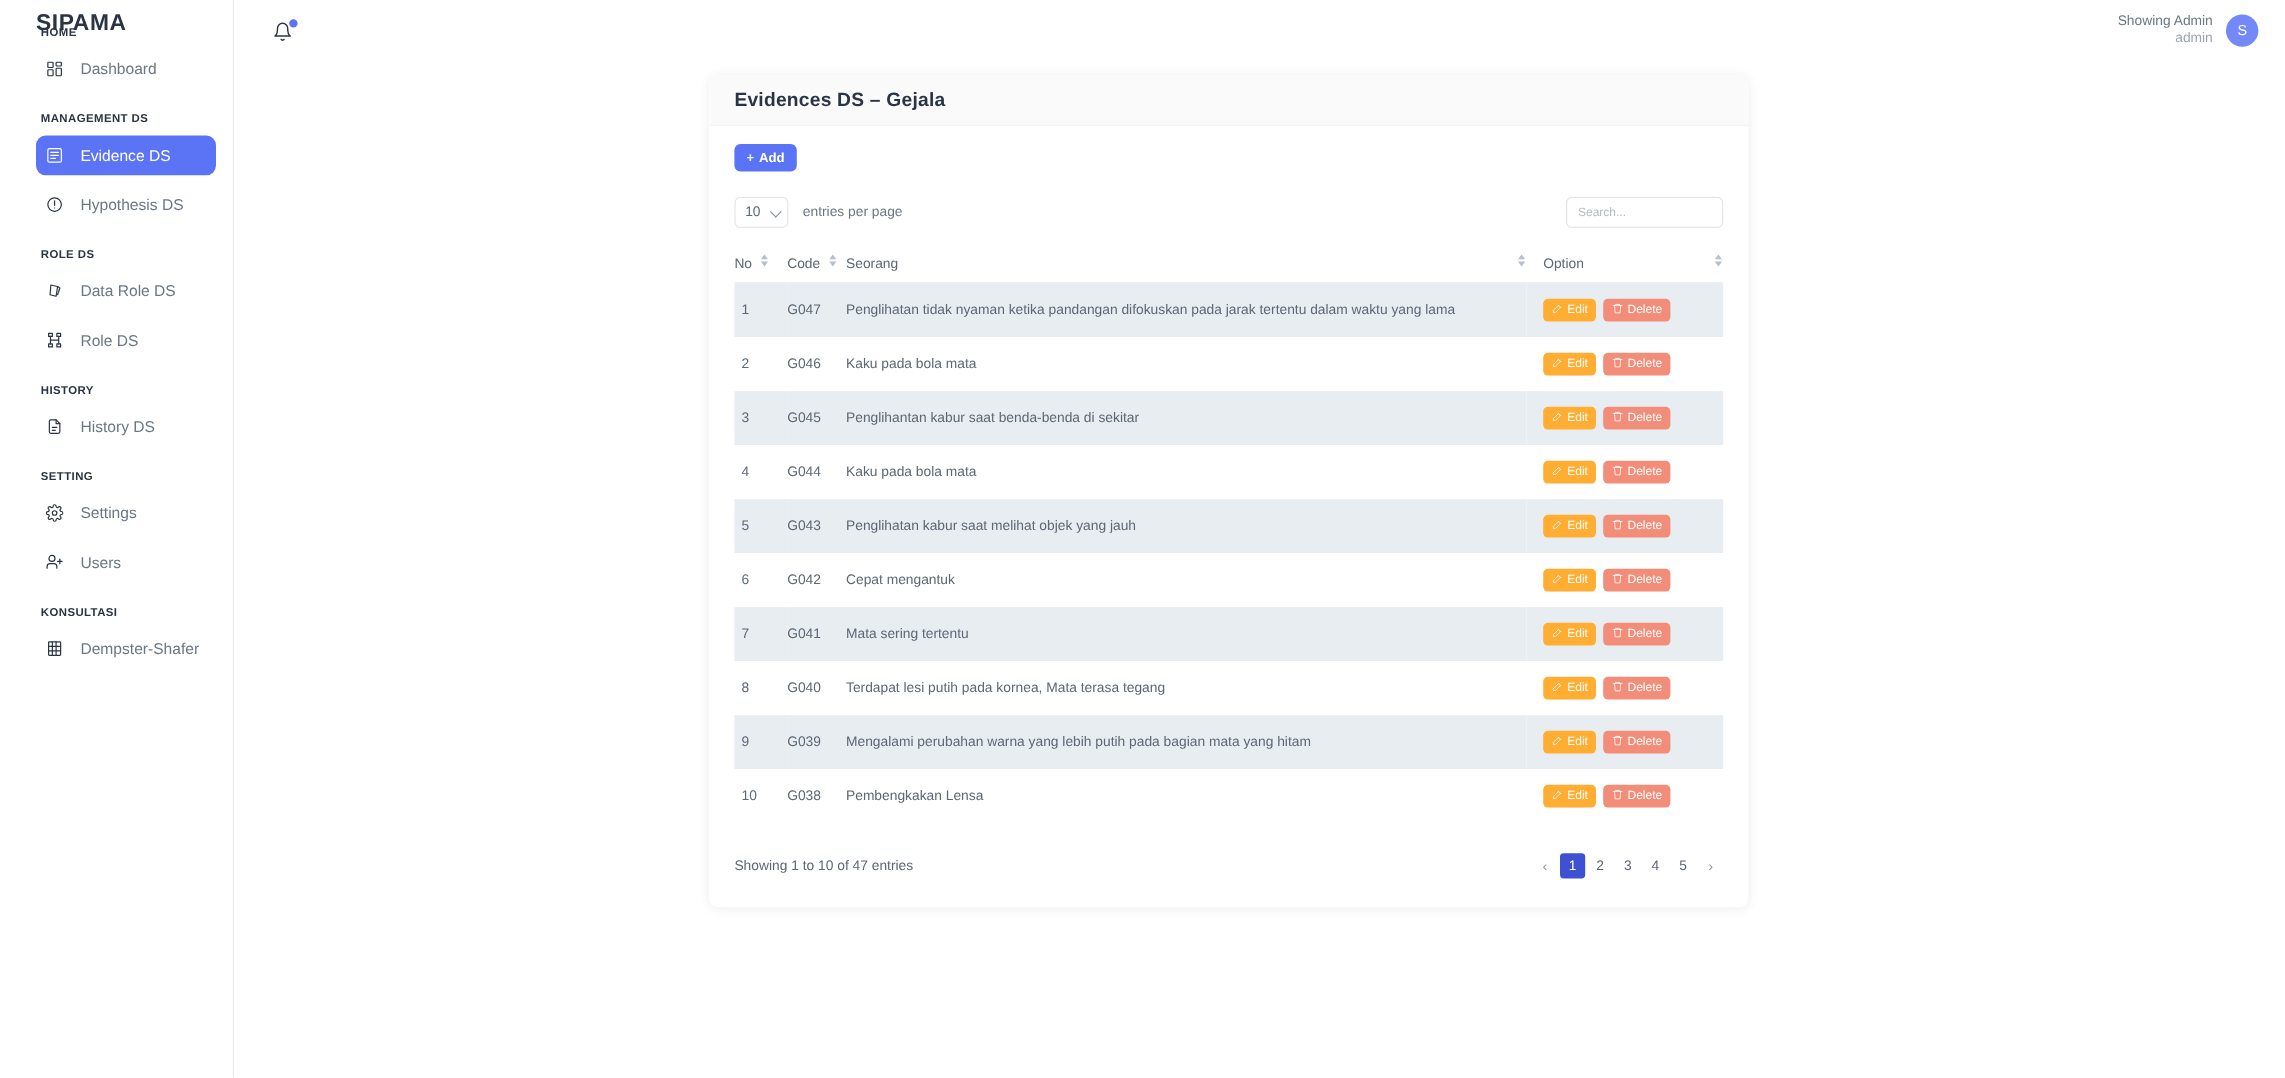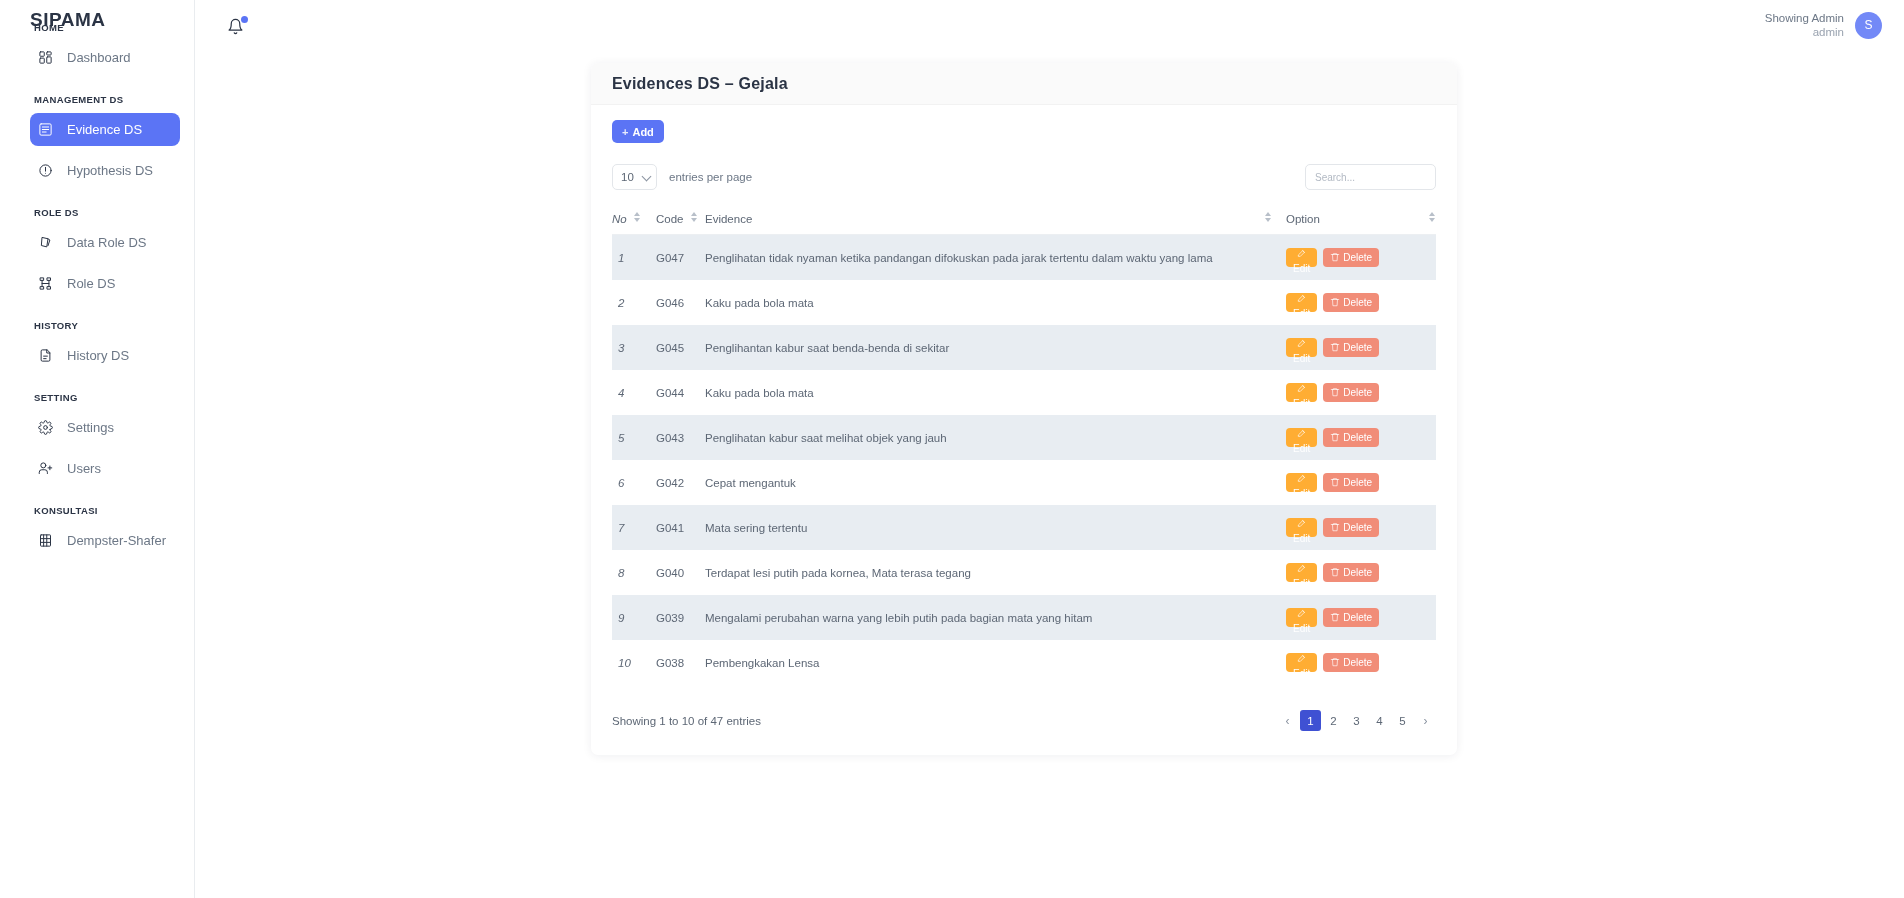--- a/index.html
+++ b/index.html
@@ -150,35 +150,35 @@
   .sort-ico i.dn { border-top: 4px solid #b8bfc9; }
   th.th-opt-sort { text-align: right; width: 14px; }
 
   tbody td {
     font-size: 11.5px; color: #5d6775;
     padding: 13px 0; vertical-align: middle;
   }
   tbody tr.odd td { background: #e8edf2; }
   tbody tr.even td { background: #ffffff; }
   tbody tr td:first-child { padding-left: 6px; }
-  .col-no    { width: 44px; font-style: italic; }
+  .col-no    { width: 44px; }
   .col-code  { width: 49px; }
   .col-ev    { }
   .col-opt   { width: 150px; }
 
   .act-wrap { display: flex; gap: 6px; }
   .btn-act {
     display: inline-flex; align-items: center; gap: 3px;
     height: 19px; padding: 0 7px;
     border: none; border-radius: 4px;
     color: #ffffff; font-size: 10px;
     font-family: "Liberation Sans", sans-serif;
     cursor: pointer;
   }
-  .btn-edit { background: #ffad33; flex-direction: column; }
+  .btn-edit { background: #ffad33; }
   .btn-del  { background: #f18d78; }
   .btn-act svg { stroke: #fff; fill: none; stroke-width: 1.6; }
 
   
   #tfoot {
     display: flex; align-items: center; justify-content: space-between;
     margin-top: 25px;
   }
   #showing { font-size: 11.5px; color: #5d6775; }
   #pager { display: flex; align-items: center; gap: 2px; }
@@ -360,21 +360,21 @@
         <tr>
           <th class="col-no">
             <span>No</span>
             <span class="sort-ico"><i class="up"></i><i class="dn"></i></span>
           </th>
           <th class="col-code">
             <span>Code</span>
             <span class="sort-ico"><i class="up"></i><i class="dn"></i></span>
           </th>
           <th class="col-ev">
-            <span>Evidence</span>
+            <span>Seorang</span>
           </th>
           <th class="th-opt-sort">
             <span class="sort-ico"><i class="up"></i><i class="dn"></i></span>
           </th>
           <th class="col-opt" style="padding-left:14px">
             <span>Option</span>
           </th>
           <th class="th-opt-sort">
             <span class="sort-ico"><i class="up"></i><i class="dn"></i></span>
           </th>

